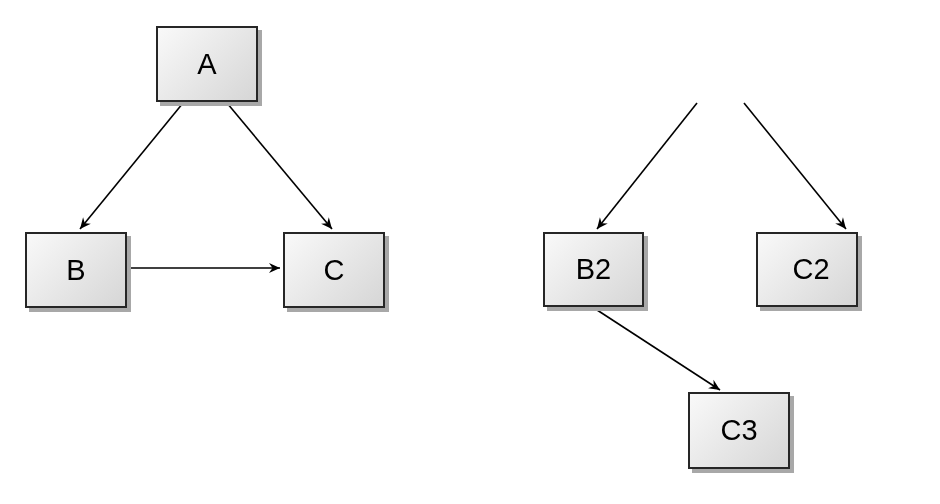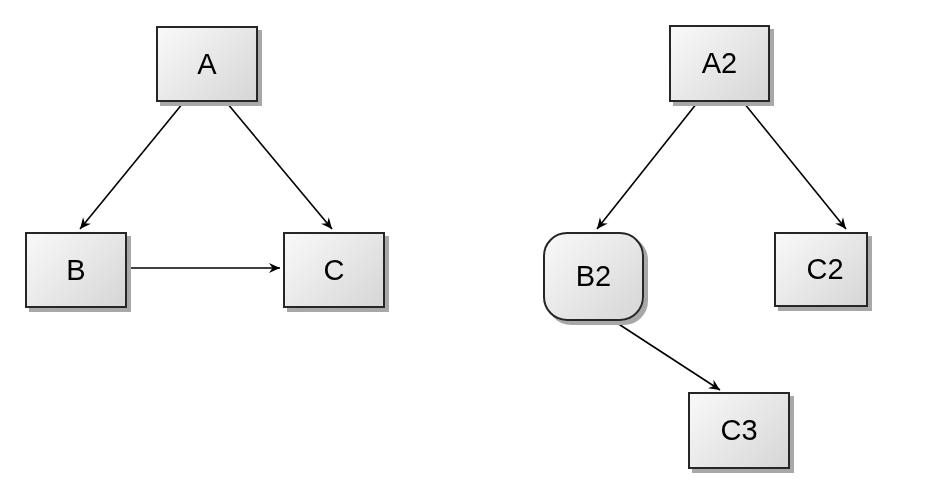--- a/index.html
+++ b/index.html
@@ -69,25 +69,22 @@
     </svg>
 <div class="node" style="left: 156px; top: 26px; width: 102px; height: 76px;">
       <span class="node-label">A</span>
     </div>
     <div class="node" style="left: 25px; top: 232px; width: 102px; height: 76px;">
       <span class="node-label">B</span>
     </div>
     <div class="node" style="left: 283px; top: 232px; width: 102px; height: 76px;">
       <span class="node-label">C</span>
     </div>
-    <div class="node" style="left: 669px; top: 25px; width: 101px; height: 77px;">
-      <span class="node-label">A2</span>
-    </div>
-    <div class="node" style="left: 543px; top: 232px; width: 101px; height: 89px; border-radius: 24px;">
+    <div class="node" style="left: 543px; top: 232px; width: 101px; height: 75px;">
       <span class="node-label">B2</span>
     </div>
-    <div class="node" style="left: 774px; top: 232px; width: 94px; height: 75px; padding-left: 8px;">
+    <div class="node" style="left: 756px; top: 232px; width: 102px; height: 75px; padding-left: 8px;">
       <span class="node-label">C2</span>
     </div>
     <div class="node" style="left: 677px; top: 392px; width: 102px; height: 77px; margin-left: 11px;">
       <span class="node-label">C3</span>
     </div>
   </div>
 
 </body></html>

